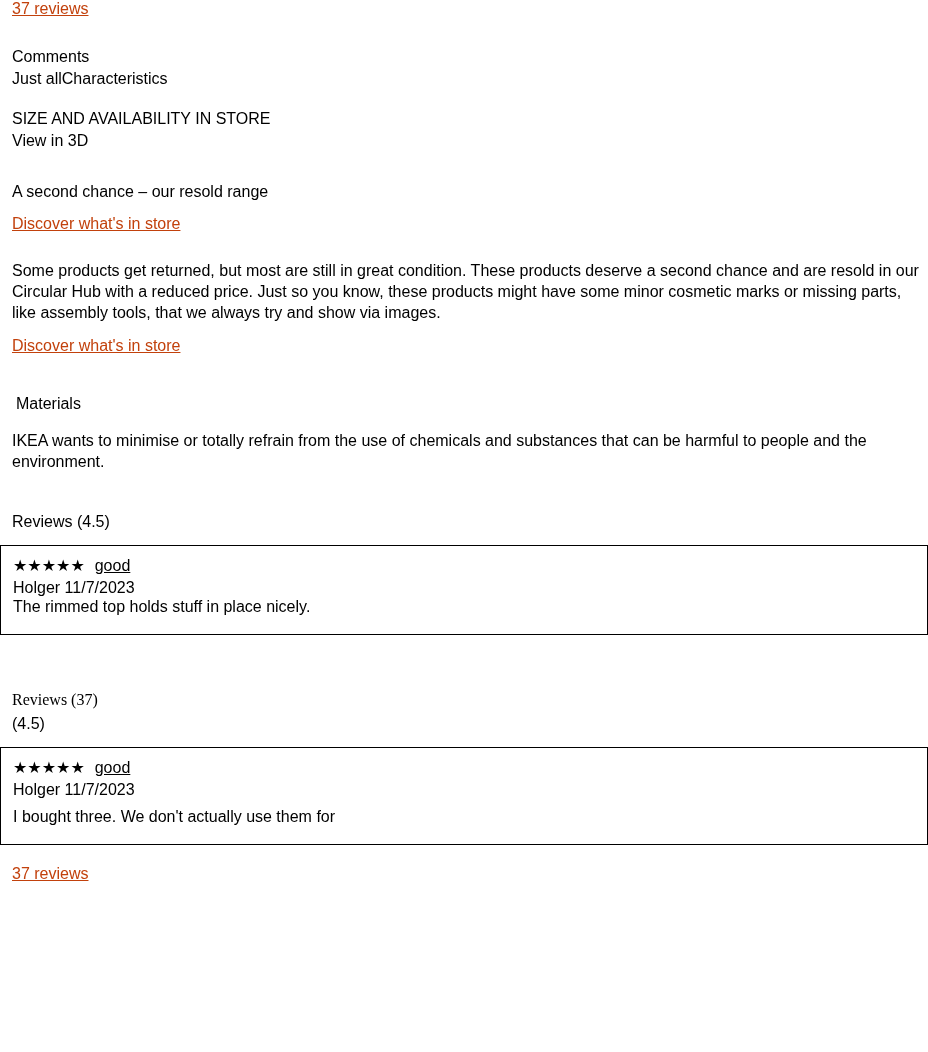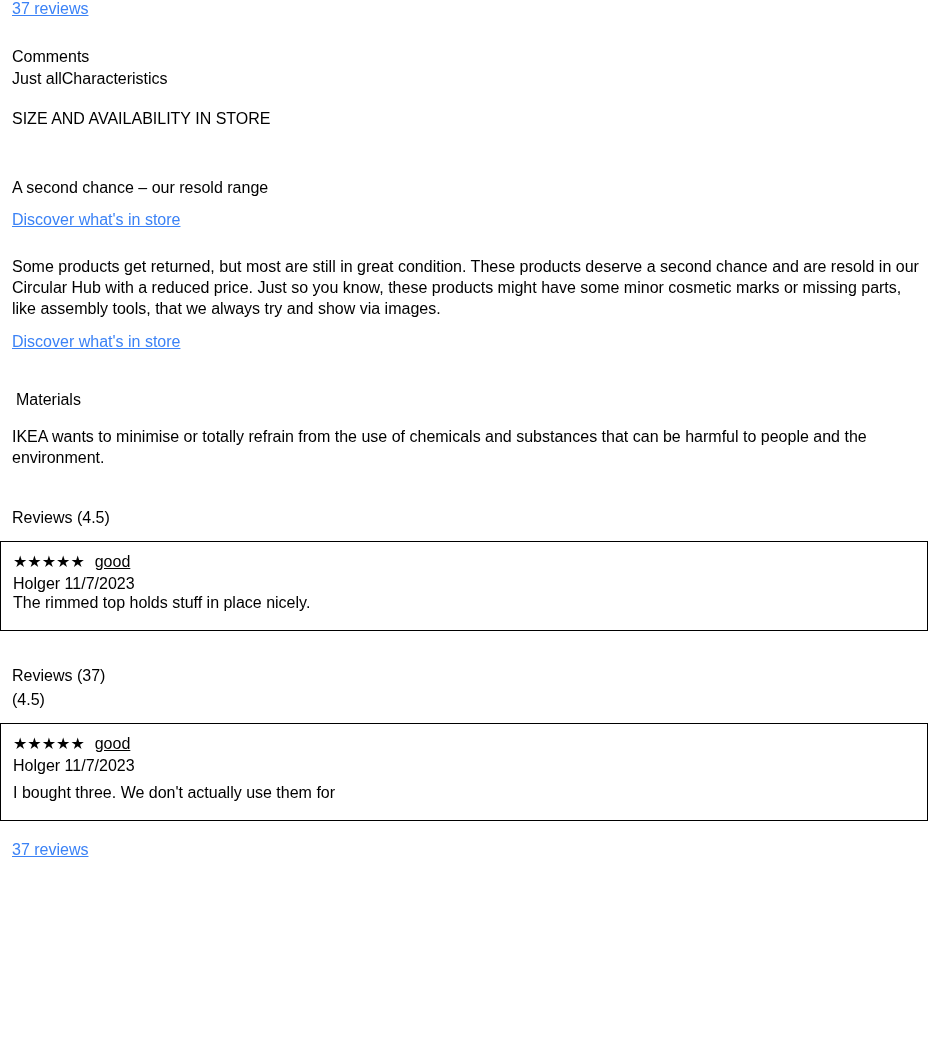--- a/index.html
+++ b/index.html
@@ -1,40 +1,41 @@
 <!DOCTYPE html>
 <html><head>
   <meta charset="utf-8">
   <style>
     * { margin:0; padding:0; box-sizing:border-box; }
     body { font-family:-apple-system,Helvetica,Arial,sans-serif; font-size:16px; width:928px; height:1052px; background:#fff; color:#000; }
-    a.link { color:#3b82f6; text-decoration:underline; }
+    a.link { color:#c2410c; text-decoration:underline; }
     .box { border:1px solid #000; padding:10px 12px 16px 12px; }
     .box-head { display:flex; align-items:baseline; gap:10px; }
     .box-stars { color:#000; }
     .box-summary { text-decoration:underline; }
     .box-body { margin-top:8px; line-height:1.3; }
     .sec-title { margin-top:22px; margin-bottom:4px; }
     .muted-row { margin-top:2px; }
     .left-margin { padding-left:12px; }
   </style>
 </head>
 <body>
 
 <div style="padding-left:12px;">
   <a class="link" href="#">37 reviews</a>
 </div>
 
 <div class="left-margin" style="margin-top:30px;">
   <div class="sec-title">Comments</div>
   <div class="muted-row">Just allCharacteristics</div>
   <div class="sec-title">SIZE AND AVAILABILITY IN STORE</div>
+  <div class="muted-row">View in 3D</div>
 </div>
 
-<div class="left-margin" style="margin-top:51px;">
+<div class="left-margin" style="margin-top:33px;">
   <div>A second chance – our resold range</div>
 </div>
 <div class="left-margin" style="margin-top:14px;">
   <a class="link" href="#">Discover what's in store</a>
 </div>
 <div class="left-margin" style="margin-top:28px; line-height:1.3;">Some products get returned, but most are still in great condition. These products deserve a second chance and are resold in our Circular Hub with a reduced price. Just so you know, these products might have some minor cosmetic marks or missing parts, like assembly tools, that we always try and show via images.</div>
 
 <div class="left-margin" style="margin-top:14px;">
   <a class="link" href="#">Discover what's in store</a>
 </div>
@@ -55,21 +56,21 @@
     <span class="box-summary">good</span>
   </div>
   <div style="margin-top:4px;">
     <span>Holger</span>
     <span> </span>
     <span>11/7/2023</span>
   </div>
   <div style="line-height:1.3;">The rimmed top holds stuff in place nicely.</div>
 </div>
 
-<div class="left-margin" style="margin-top:36px;">
+<div class="left-margin" style="margin-top:56px;font-family:Liberation Serif, serif;">
   <span>Reviews</span>
   <span> </span>
   <span>(37)</span>
 </div>
 <div class="left-margin" style="margin-top:6px;">
   <span>(4.5)</span>
 </div>
 
 <div class="box" style="margin-top:14px;">
   <div class="box-head">

